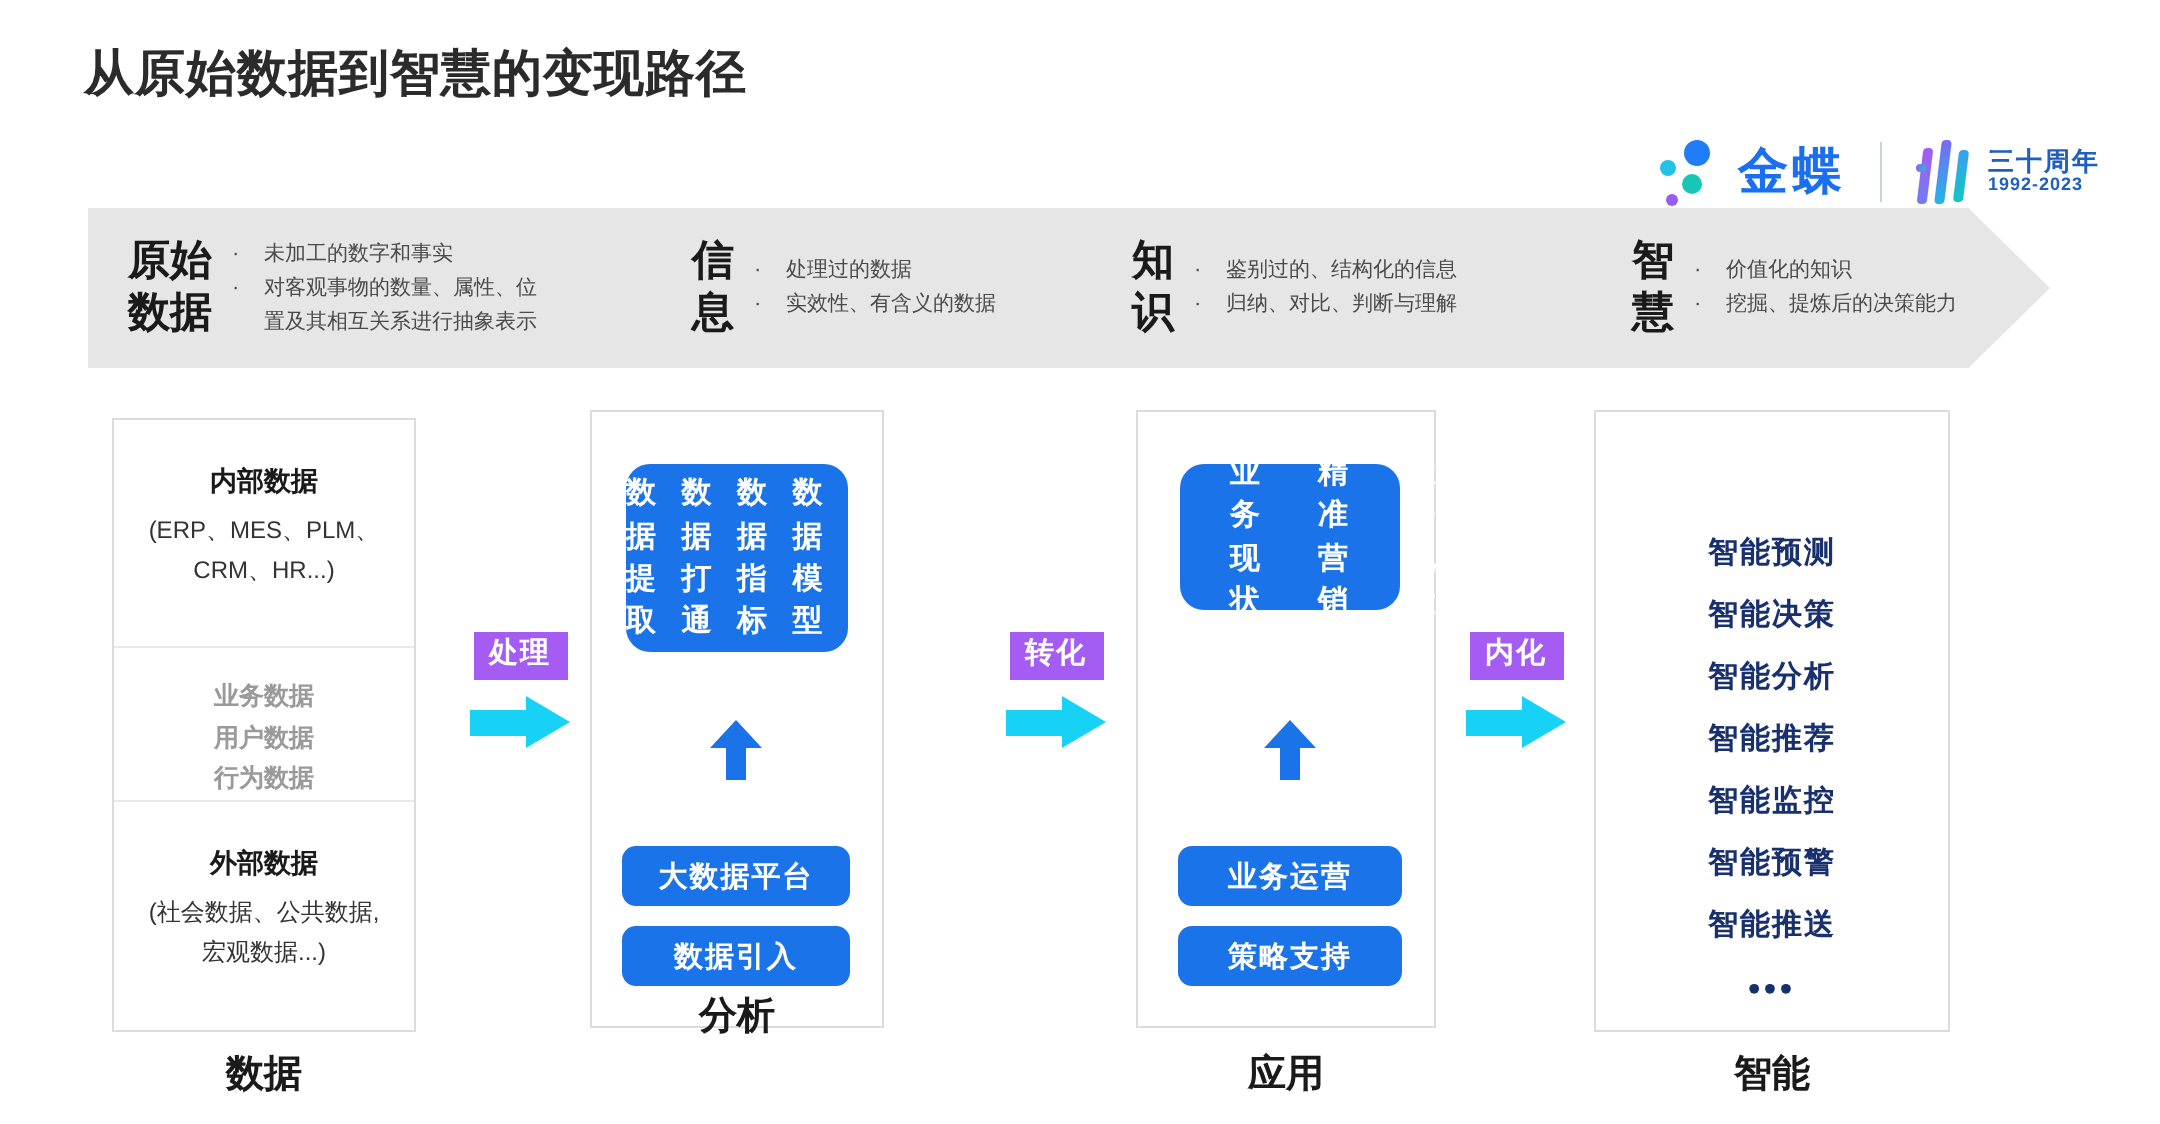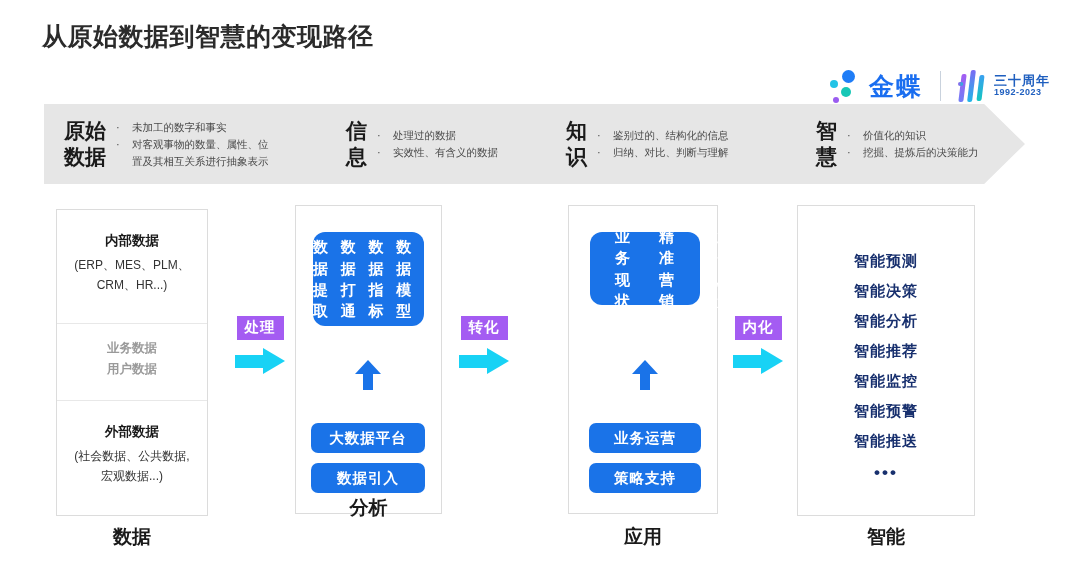--- a/index.html
+++ b/index.html
@@ -281,36 +281,37 @@
     width: 178px;
     text-align: center;
   }
   .intel-item {
     font-size: 15px;
     font-weight: bold;
     color: #18306e;
     line-height: 1;
     margin-bottom: 15px;
     letter-spacing: 1px;
+    margin-top: 16px;
   }
   .intel-ellipsis {
     font-size: 17px;
     font-weight: bold;
     color: #18306e;
     letter-spacing: 2px;
   }
 
   
   .connector {
     position: absolute;
     width: 72px;
     text-align: center;
   }
   #conn-1 { left: 224px; top: 316px; }
-  #conn-2 { left: 448px; top: 316px; }
+  #conn-2 { left: 492px; top: 316px; }
   #conn-3 { left: 722px; top: 316px; }
   .conn-badge {
     display: inline-block;
     background: #a45cf2;
     color: #ffffff;
     font-size: 14.5px;
     font-weight: bold;
     letter-spacing: 1px;
     padding: 3px 8px 4px;
     line-height: 1.15;
@@ -446,20 +447,21 @@
 
 <div class="col-box" id="col-data">
   <div class="sec" id="sec-internal">
     <div class="sec-title">内部数据</div>
     <div class="sec-sub">(ERP、MES、PLM、</div>
     <div class="sec-sub">CRM、HR...)</div>
   </div>
   <div class="sec" id="sec-middle">
     <div class="gray-item">业务数据</div>
     <div class="gray-item">用户数据</div>
+    <div class="gray-item">行为数据</div>
   </div>
   <div class="sec" id="sec-external">
     <div class="sec-title">外部数据</div>
     <div class="sec-sub">(社会数据、公共数据,</div>
     <div class="sec-sub">宏观数据...)</div>
   </div>
 </div>
 <div class="col-caption" id="cap-data">数据</div>
 
 <div class="connector" id="conn-1">

